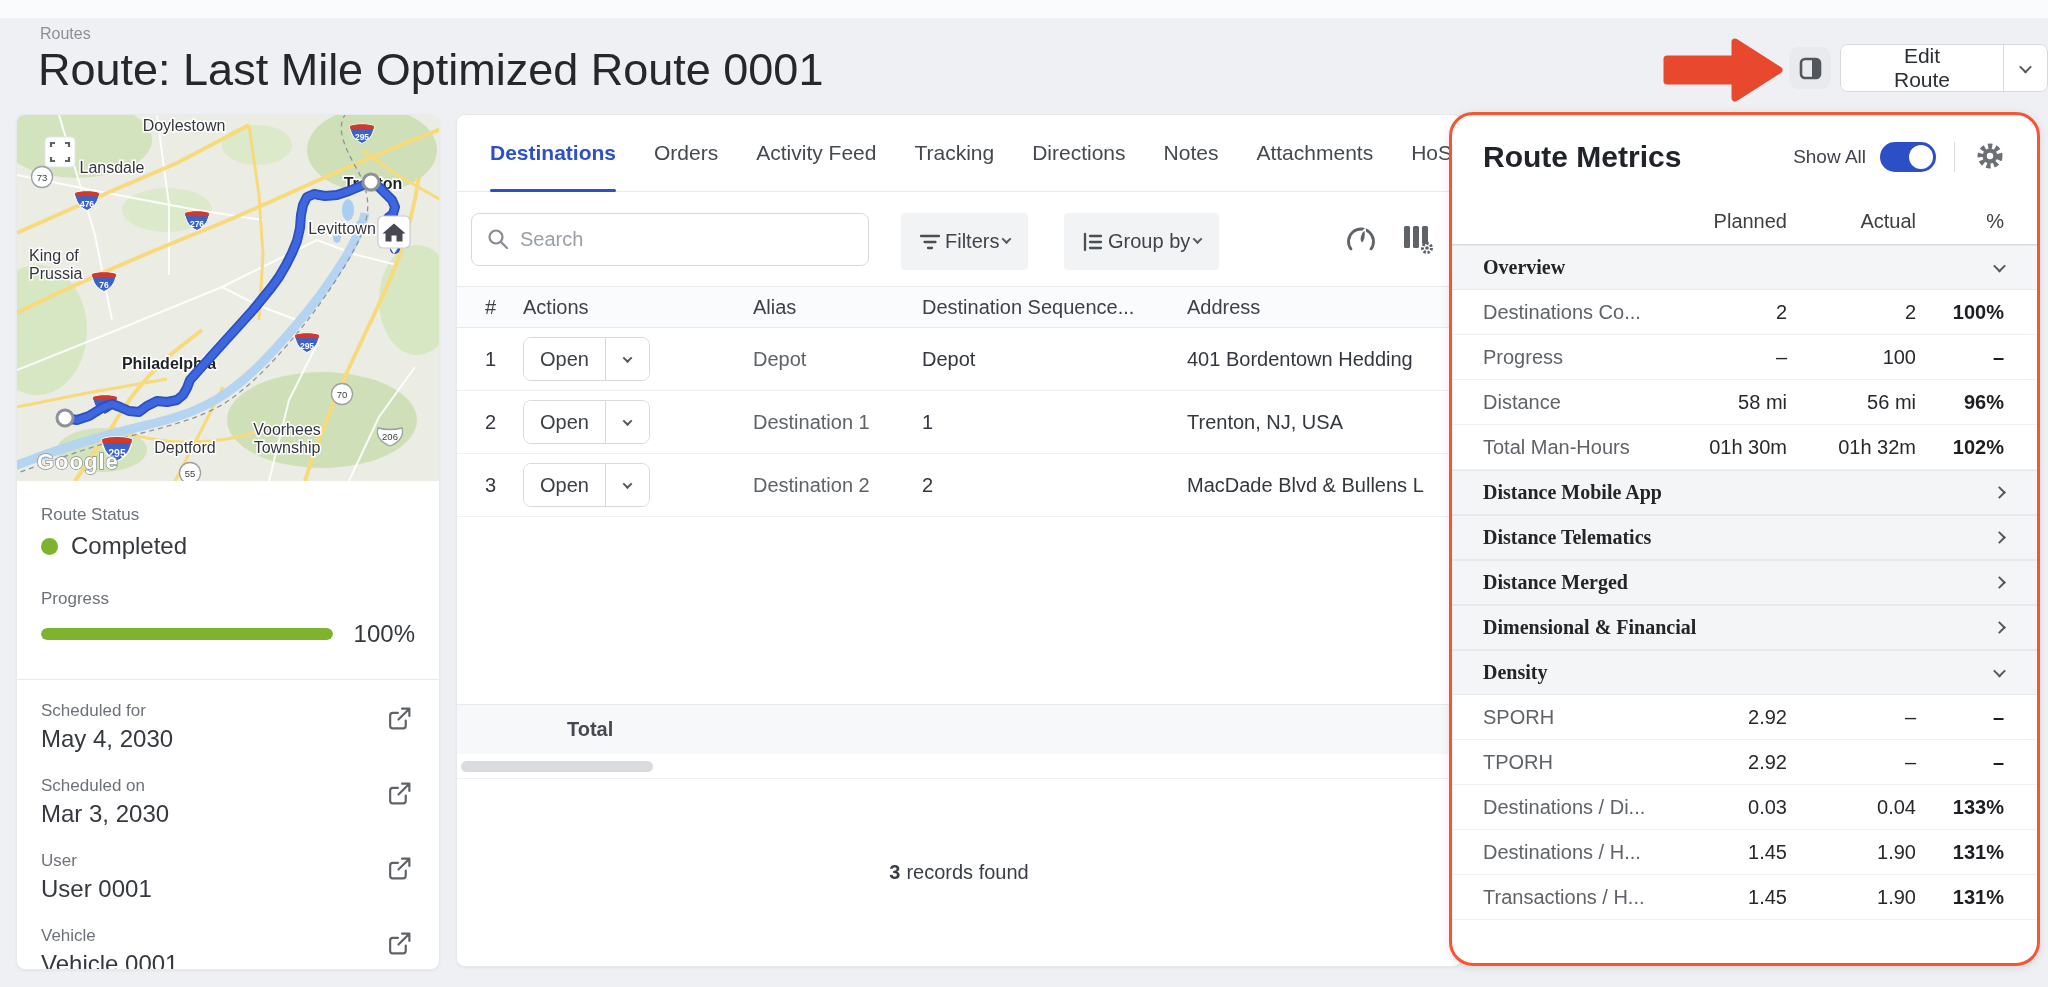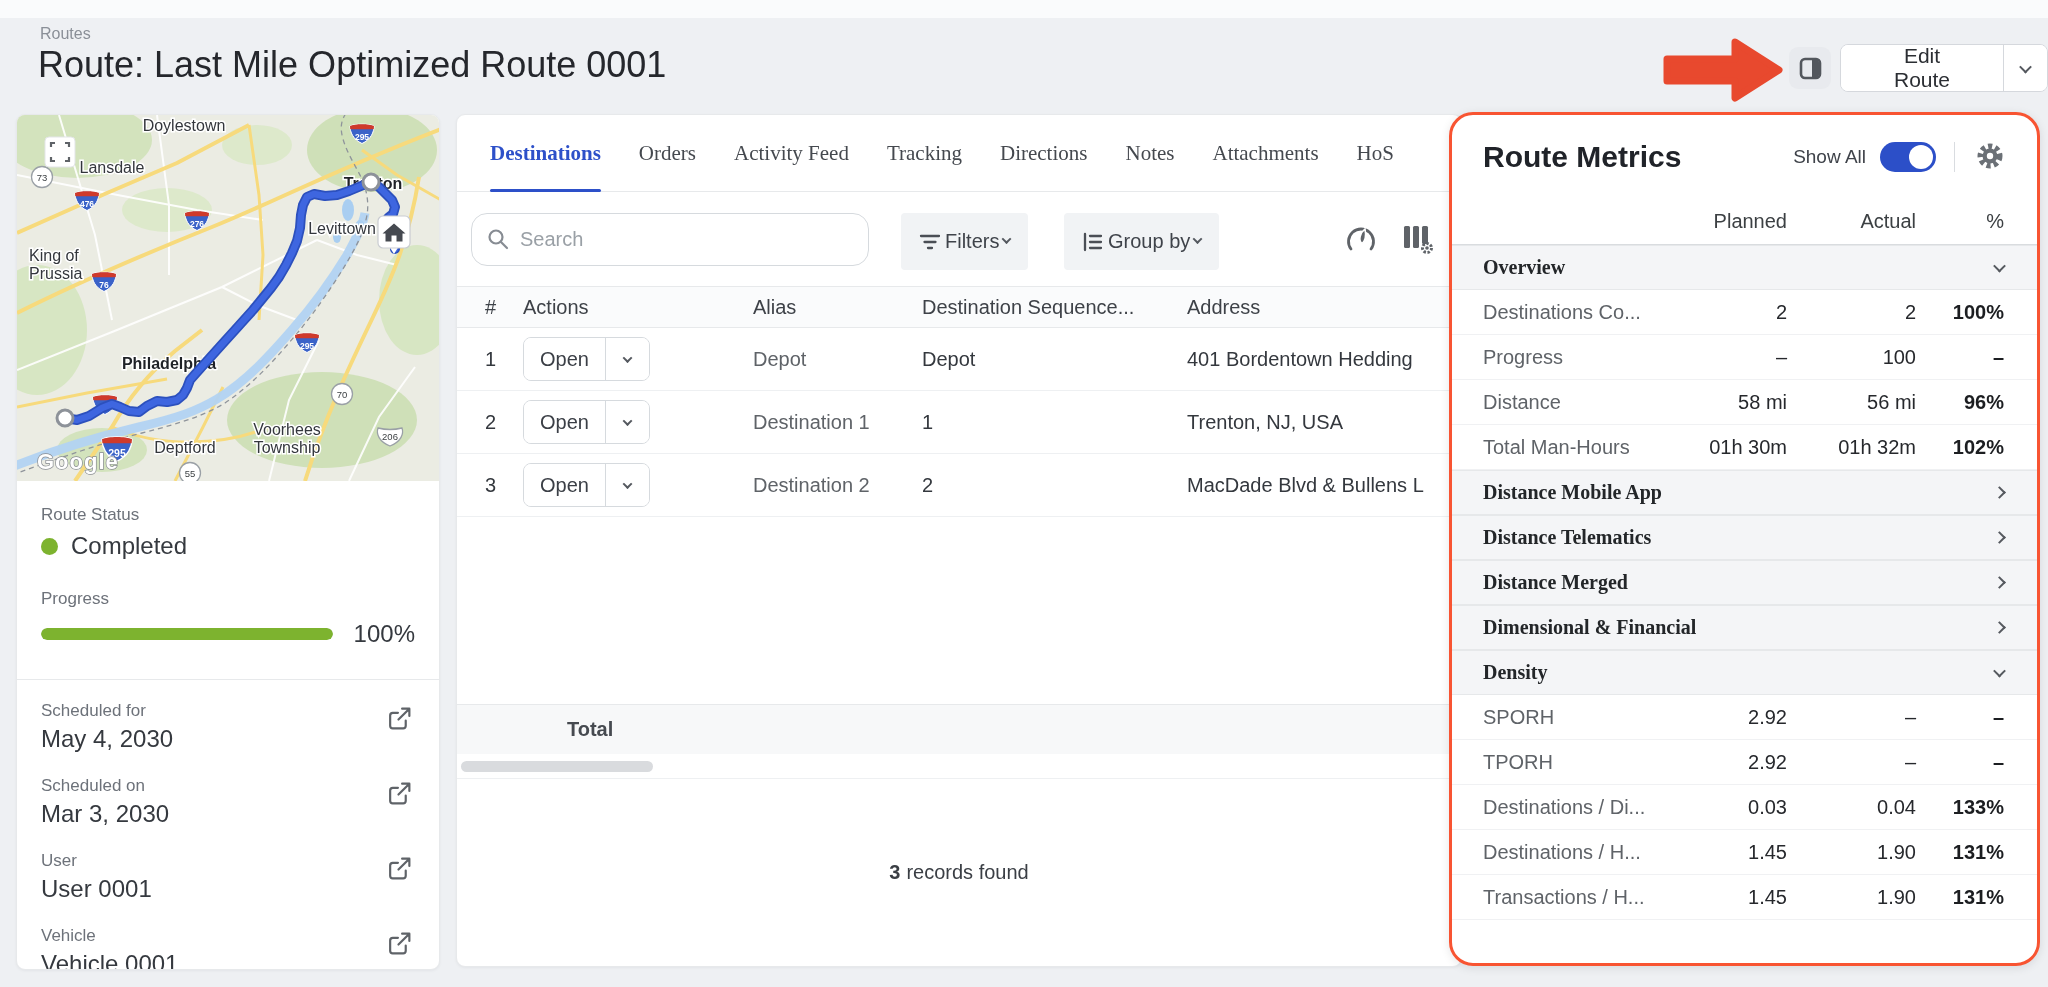--- a/index.html
+++ b/index.html
@@ -2,21 +2,21 @@
 <html><head>
 <meta charset="utf-8">
 <style>
   * { margin:0; padding:0; box-sizing:border-box; }
   html,body { width:2048px; height:987px; }
   body { background:#eef0f3; font-family:"Liberation Sans", sans-serif; color:#3c4043; position:relative; overflow:hidden; }
   .topstrip { position:absolute; left:0; top:0; width:2048px; height:18px; background:#fafbfc; }
 
   
   .breadcrumb { position:absolute; left:40px; top:25px; font-size:16px; color:#8a8f97; }
-  .page-title { position:absolute; left:38px; top:44px; font-size:36px; color:#25272c; font-weight:400; }
+  .page-title { position:absolute; left:38px; top:44px; font-size:45px; color:#25272c; font-weight:400; }
   .arrow-svg { position:absolute; left:1660px; top:32px; }
   .panel-toggle { position:absolute; left:1789px; top:47px; width:42px; height:42px; background:#e8eaee; border:none; border-radius:9px; display:flex; align-items:center; justify-content:center; cursor:pointer; }
   .edit-btn { position:absolute; left:1840px; top:44px; height:48px; display:flex; background:#fff; border:1px solid #d5d8dd; border-radius:8px; overflow:hidden; }
   .edit-btn .main { padding:0 32px; display:flex; align-items:center; font-size:21px; color:#2b2e33; background:#fff; border:none; cursor:pointer; }
   .edit-btn .drop { width:44px; display:flex; align-items:center; justify-content:center; border:none; border-left:1px solid #d5d8dd; background:#fff; cursor:pointer; }
 
   .chev { display:inline-block; width:9px; height:9px; border-right:2px solid #55595f; border-bottom:2px solid #55595f; }
   .chev.down { transform:rotate(45deg) translate(-1px,-1px); }
   .chev.right { transform:rotate(-45deg); }
   .chev.sm { width:7px; height:7px; }
@@ -45,28 +45,28 @@
   .prog-track { width:292px; height:12px; border-radius:6px; background:#e9ecef; overflow:hidden; }
   .prog-fill { height:100%; width:100%; background:#7db32f; border-radius:6px; }
   .prog-val { margin-left:auto; font-size:24px; color:#35393f; }
   .lc-divider { margin-top:31px; height:1px; background:#e7e9eb; }
   .lfield { position:relative; height:75px; padding-top:21px; }
   .lfield .val { font-size:24px; color:#35393f; margin-top:4px; }
   .ext-btn { position:absolute; right:0; top:24px; width:32px; height:32px; border:none; background:transparent; cursor:pointer; padding:0; }
 
   
   .tabs { height:77px; display:flex; align-items:center; gap:38px; padding:0 33px; border-bottom:1px solid #e7e9eb; flex:none; }
-  .tab { position:relative; height:100%; display:flex; align-items:center; font-size:21px; color:#45494f; cursor:pointer; white-space:nowrap;font-family:Liberation Serif, serif; }
+  .tab { position:relative; height:100%; display:flex; align-items:center; font-size:21px; color:#45494f; cursor:pointer; white-space:nowrap; }
   .tab.active { color:#2d50c9; font-weight:bold; }
   .tab.active::after { content:""; position:absolute; left:0; right:0; bottom:-1px; height:3px; background:#2d50c9; border-radius:2px; }
 
   .toolbar { height:94px; position:relative; flex:none; }
   .search-wrap { position:absolute; left:14px; top:21px; width:398px; height:53px; }
   .search-wrap svg { position:absolute; left:15px; top:14px; }
-  .search-input { width:100%; height:100%; border:1px solid #d6dade; border-radius:16px; padding:0 14px 0 48px; font-size:20px; color:#3c4043; font-family:"Liberation Sans",sans-serif; outline:none; }
+  .search-input { width:100%; height:100%; border:1px solid #d6dade; border-radius:8px; padding:0 14px 0 48px; font-size:20px; color:#3c4043; font-family:"Liberation Sans",sans-serif; outline:none; }
   .search-input::placeholder { color:#9aa0a6; }
   .tbtn { position:absolute; top:21px; height:57px; background:#f1f3f5; border:none; border-radius:4px; display:flex; align-items:center; gap:4px; padding:0 18px; font-size:20px; color:#3f434a; cursor:pointer; }
   .tbtn .chev { margin-top:-3px; }
   .btn-filters { left:444px; }
   .btn-group { left:607px; }
   .icon-btn { position:absolute; top:30px; width:38px; height:36px; background:transparent; border:none; cursor:pointer; padding:0; }
   .icon-gauge { left:885px; }
   .icon-cols { left:942px; }
 
   .thead { height:42px; display:flex; align-items:center; background:#fafbfc; border-top:1px solid #e7e9eb; border-bottom:1px solid #e7e9eb; font-size:20px; color:#3e4248; flex:none; }

